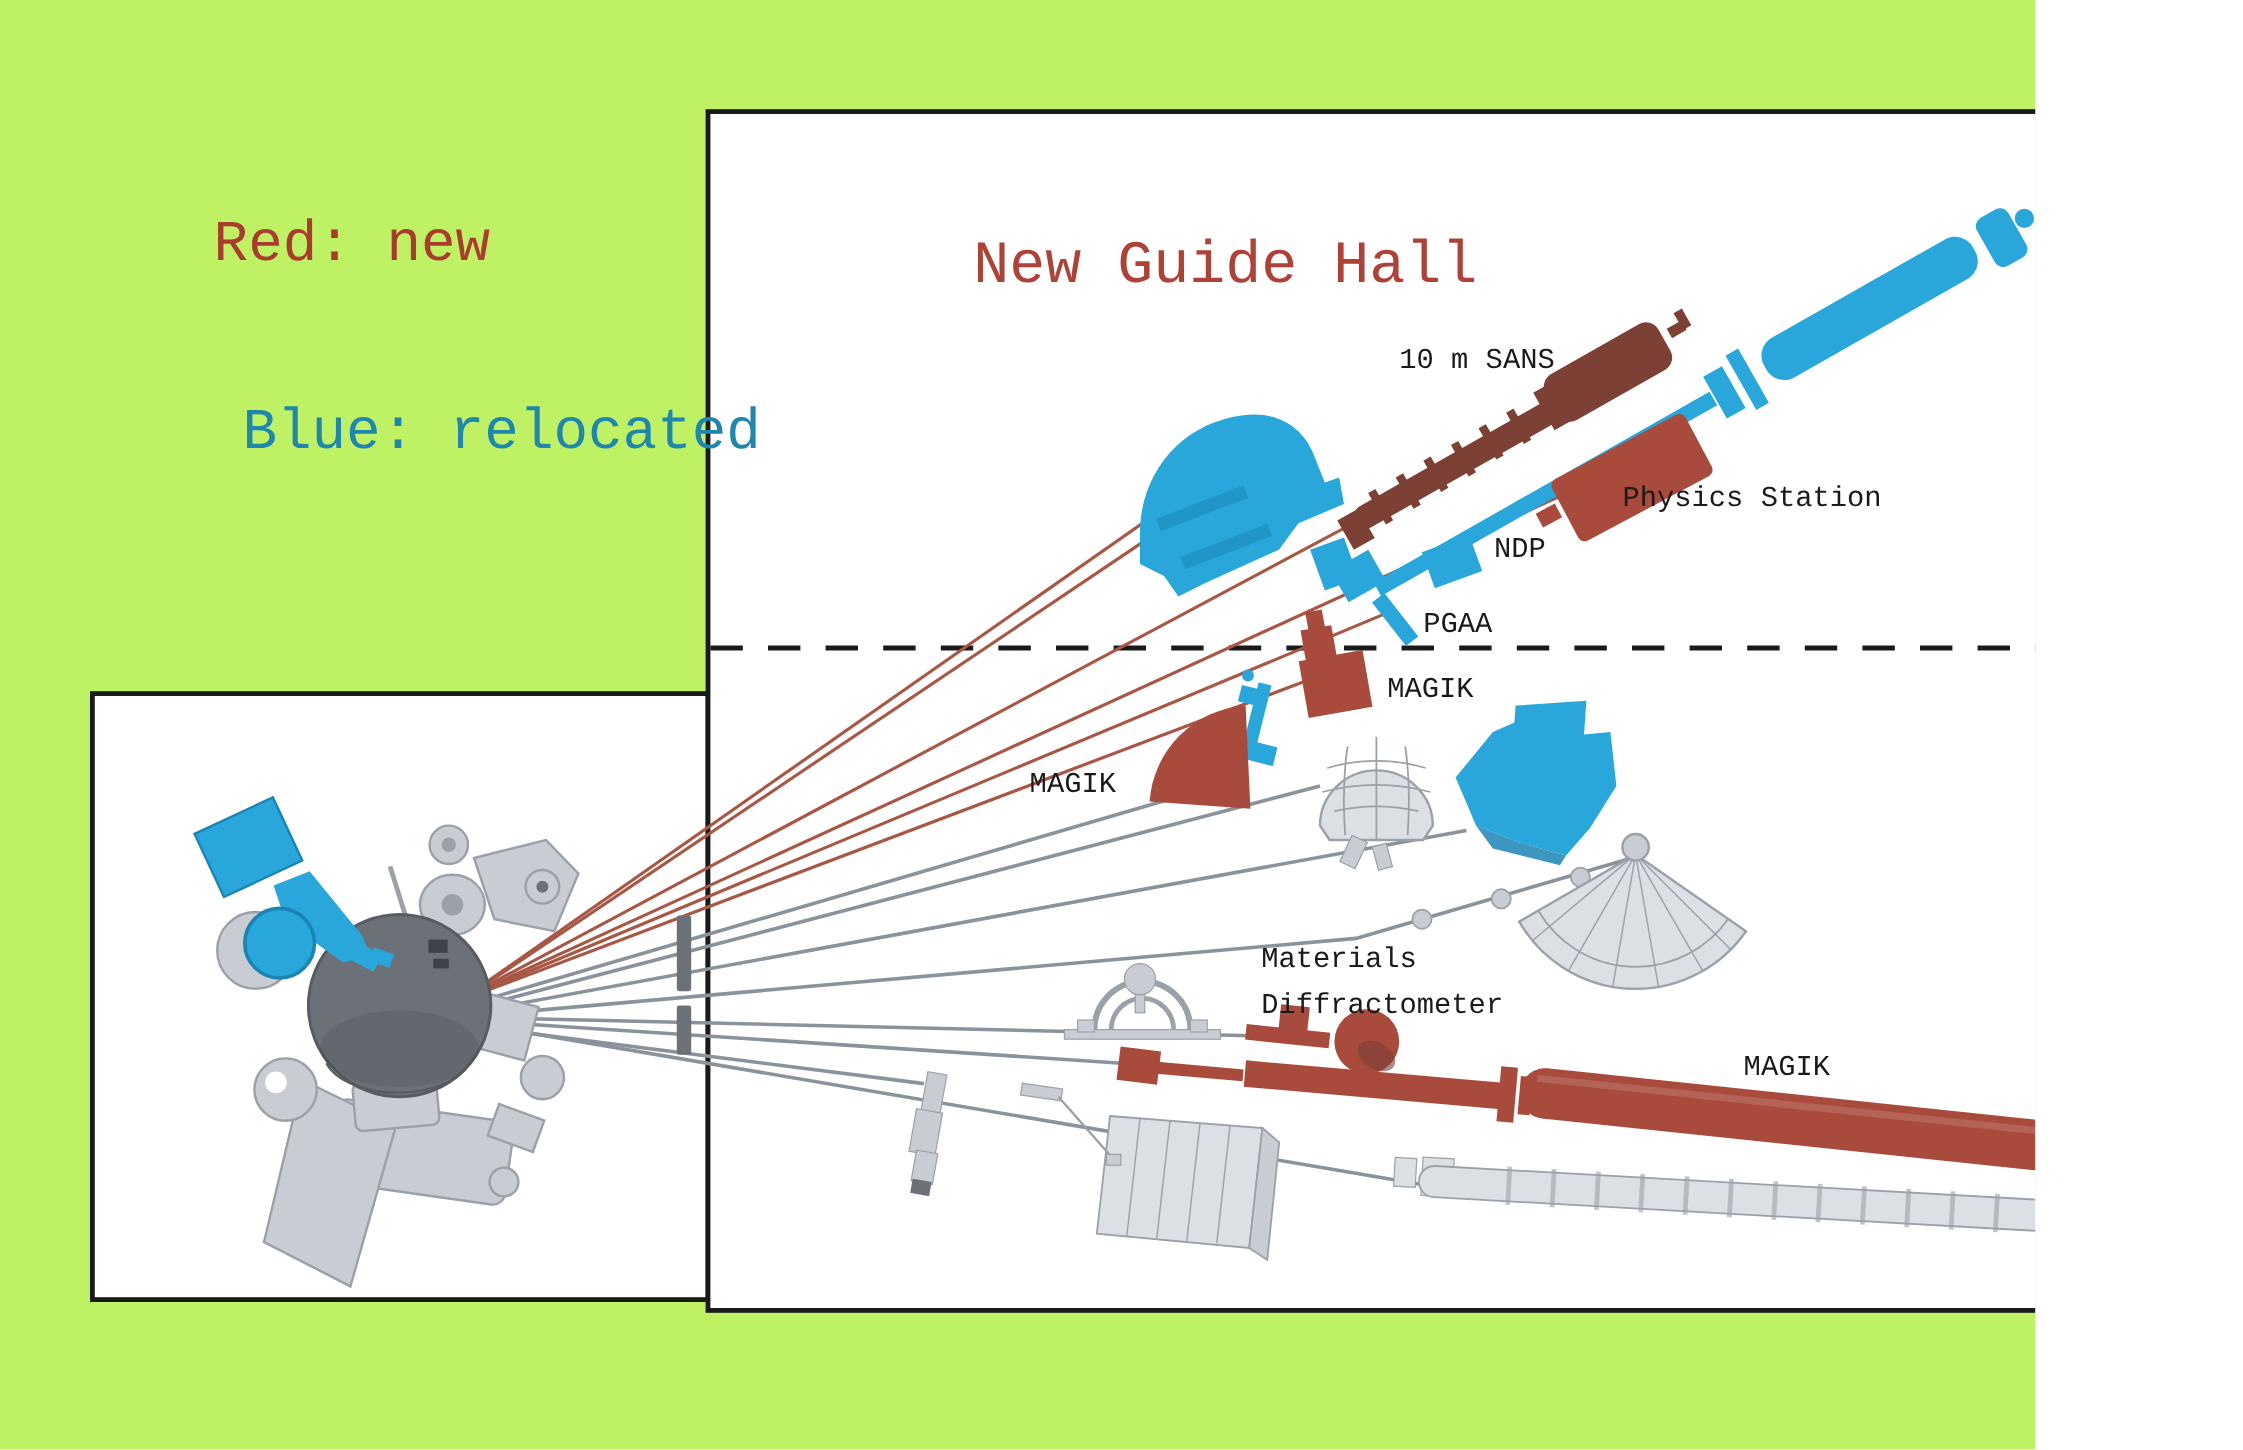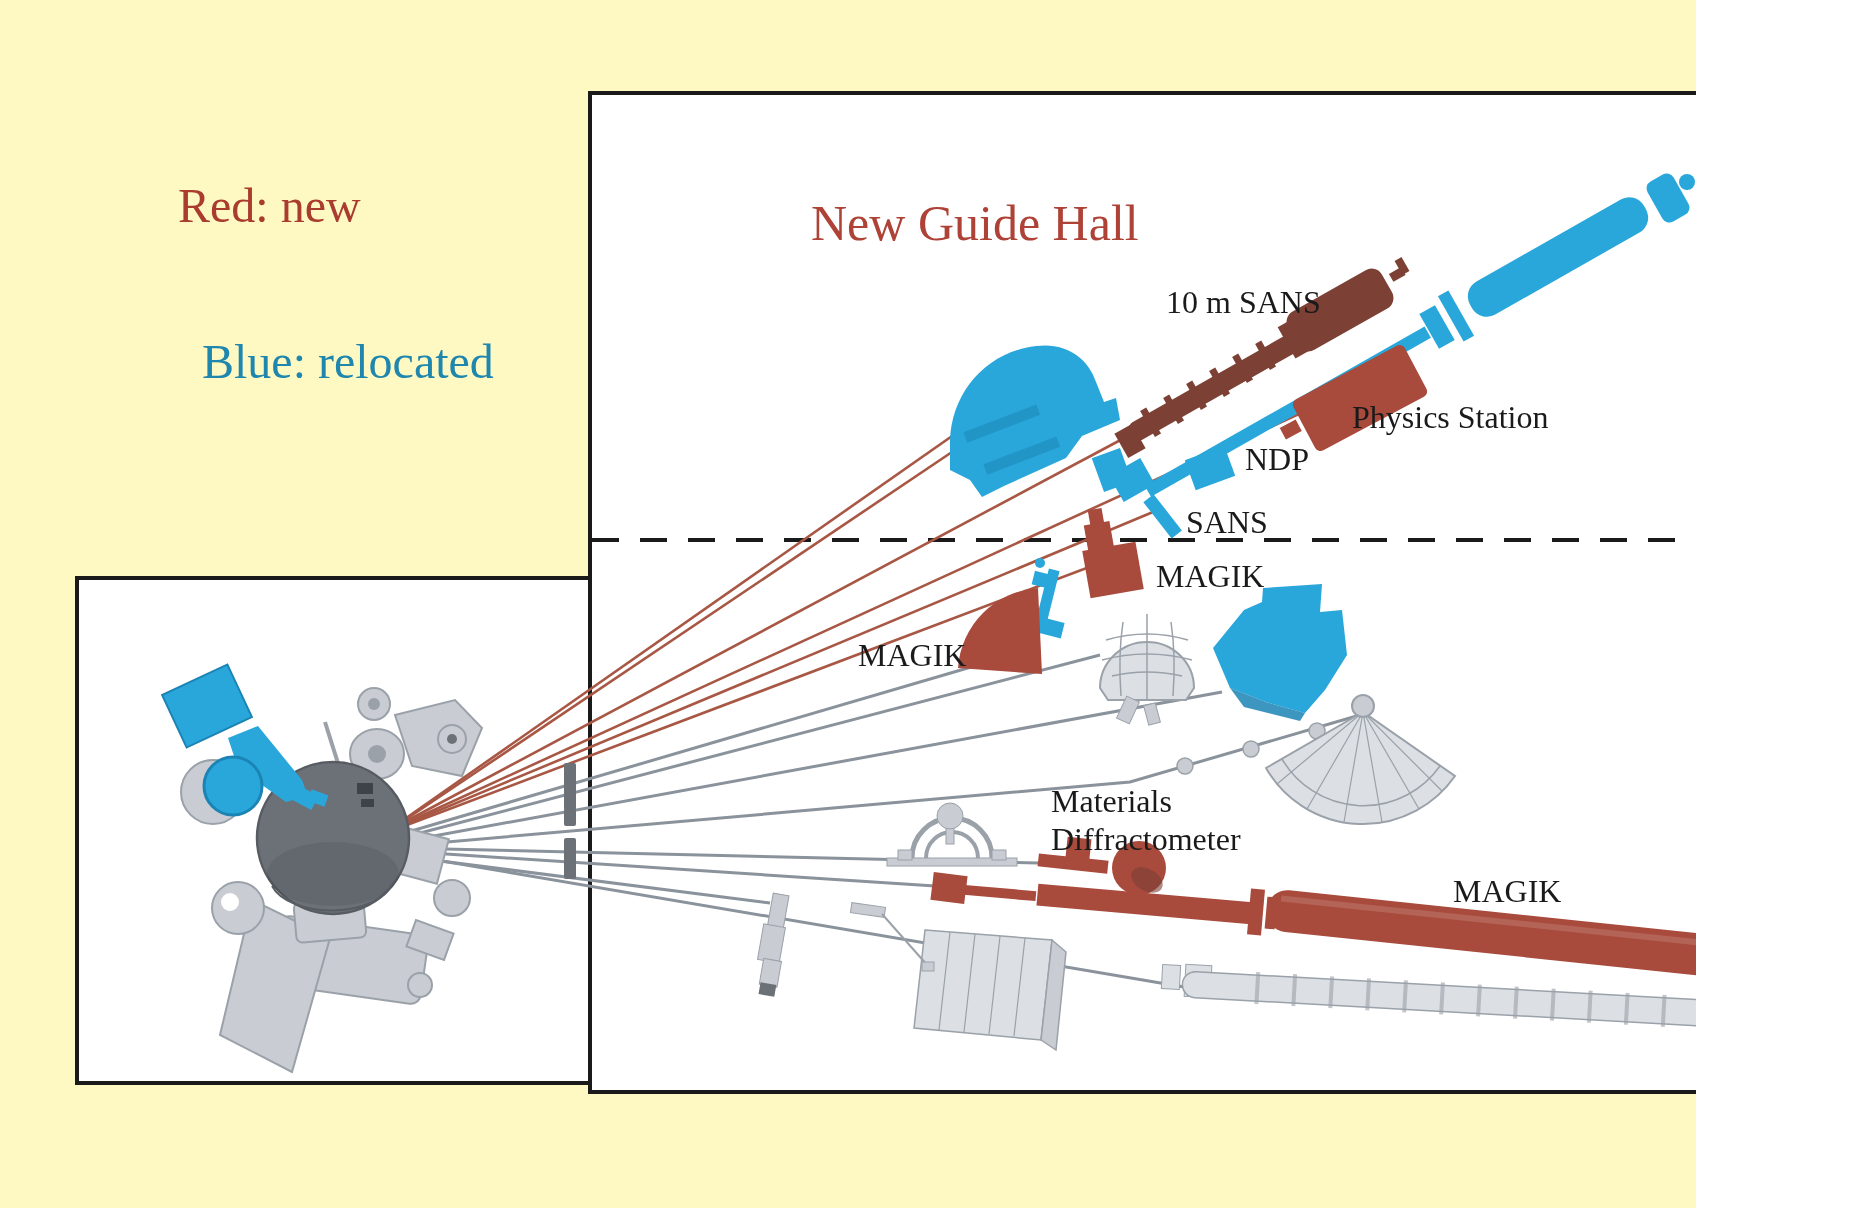--- a/index.html
+++ b/index.html
@@ -1,19 +1,19 @@
 <!DOCTYPE html>
 <html style="--c-ink: #1a1a1a; --c-legendRed: #a93c2e; --c-legendBlue: #1f86ae; --c-titleRed: #ae4237; --c-red: #a84a3c; --c-redDark: #7c4035; --c-lineRed: #a85744; --c-blue: #29a7db; --c-blueDark: #1b84b4; --c-grayLight: #c9cdd3; --c-grayLighter: #dce0e5; --c-grayMid: #9aa1a9; --c-grayDark: #6c7178; --c-lineGray: #8a929b;"><head>
 <meta charset="utf-8">
 <style>
   html,body{margin:0;padding:0;background:#ffffff;}
-  #stage{position:relative;width:1696px;height:1208px;background:#fef9c3;overflow:hidden;
-         font-family:Liberation Serif, serif;}
+  #stage{position:relative;width:1696px;height:1208px;background:#bef264;overflow:hidden;
+         font-family:Liberation Mono, monospace;}
   #scene{position:absolute;left:0;top:0;}
-  .lbl{position:absolute;font-size:32px;color:var(--c-ink);line-height:38px;white-space:nowrap;}
+  .lbl{position:absolute;font-size:24px;color:var(--c-ink);line-height:38px;white-space:nowrap;}
   .legend{position:absolute;font-size:48px;white-space:nowrap;}
   .legend.red{color:var(--c-legendRed);}
   .legend.blue{color:var(--c-legendBlue);margin-left:24px;}
   .title{position:absolute;font-size:50px;color:var(--c-titleRed);white-space:nowrap;margin-left:36px;}
   
   .box{fill:#fff;stroke:var(--c-ink);stroke-width:4;}
   .dash{stroke:var(--c-ink);stroke-width:4;stroke-dasharray:27 21;fill:none;}
   .bl-red{stroke:var(--c-lineRed);stroke-width:2.6;fill:none;}
   .bl-gray{stroke:var(--c-lineGray);stroke-width:3;fill:none;}
   .f-red{fill:var(--c-red);}
@@ -267,21 +267,21 @@
   </g>
 </svg>
 
 <div class="legend red" style="left:178px;top:178px">Red:  new</div>
 <div class="legend blue" style="left:178px;top:334px">Blue:  relocated</div>
 <div class="title" style="left:775px;top:194px">New Guide Hall</div>
 
 <div class="lbl" style="left:1166px;top:283px">10 m SANS</div>
 <div class="lbl" style="left:1352px;top:398px">Physics Station</div>
 <div class="lbl" style="left:1245px;top:440px">NDP</div>
-<div class="lbl" style="left:1186px;top:503px">SANS</div>
+<div class="lbl" style="left:1186px;top:503px">PGAA</div>
 <div class="lbl" style="left:1156px;top:557px">MAGIK</div>
 <div class="lbl" style="left:858px;top:636px">MAGIK</div>
 <div class="lbl" style="left:1051px;top:782px">
   <div>Materials</div>
   <div>Diffractometer</div>
 </div>
 <div class="lbl" style="left:1453px;top:872px">MAGIK</div>
 
 </div>
 

